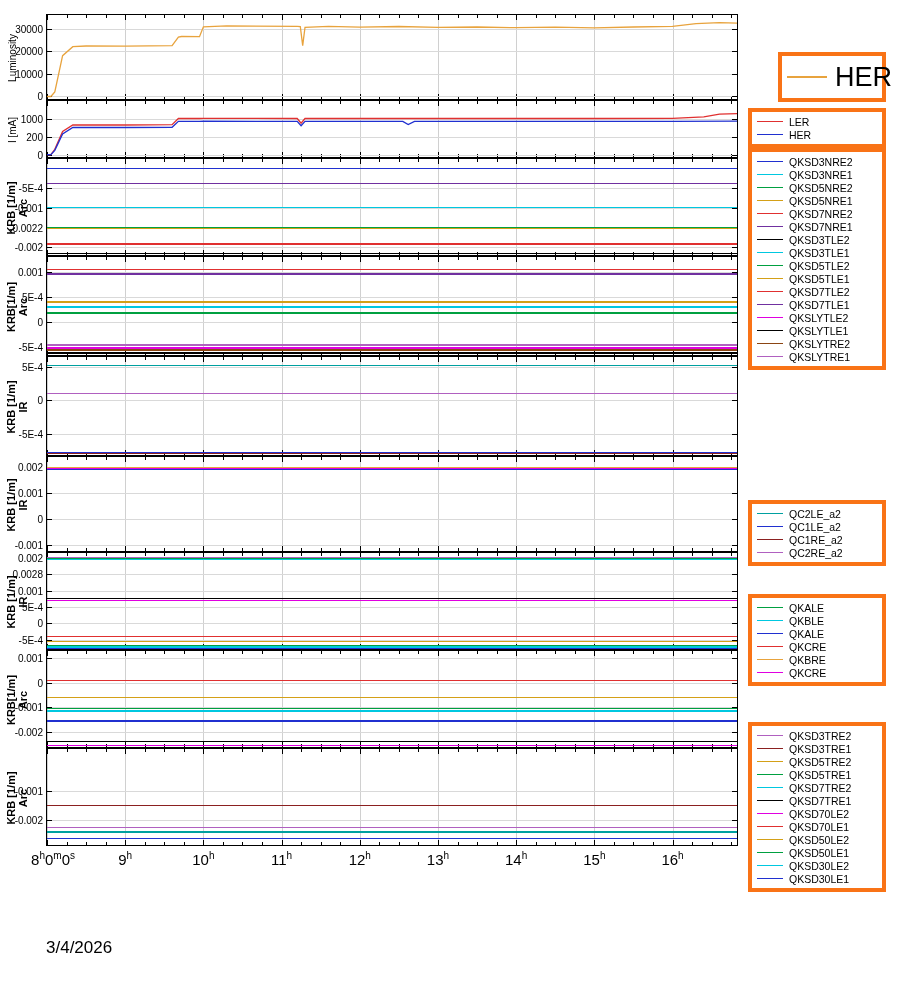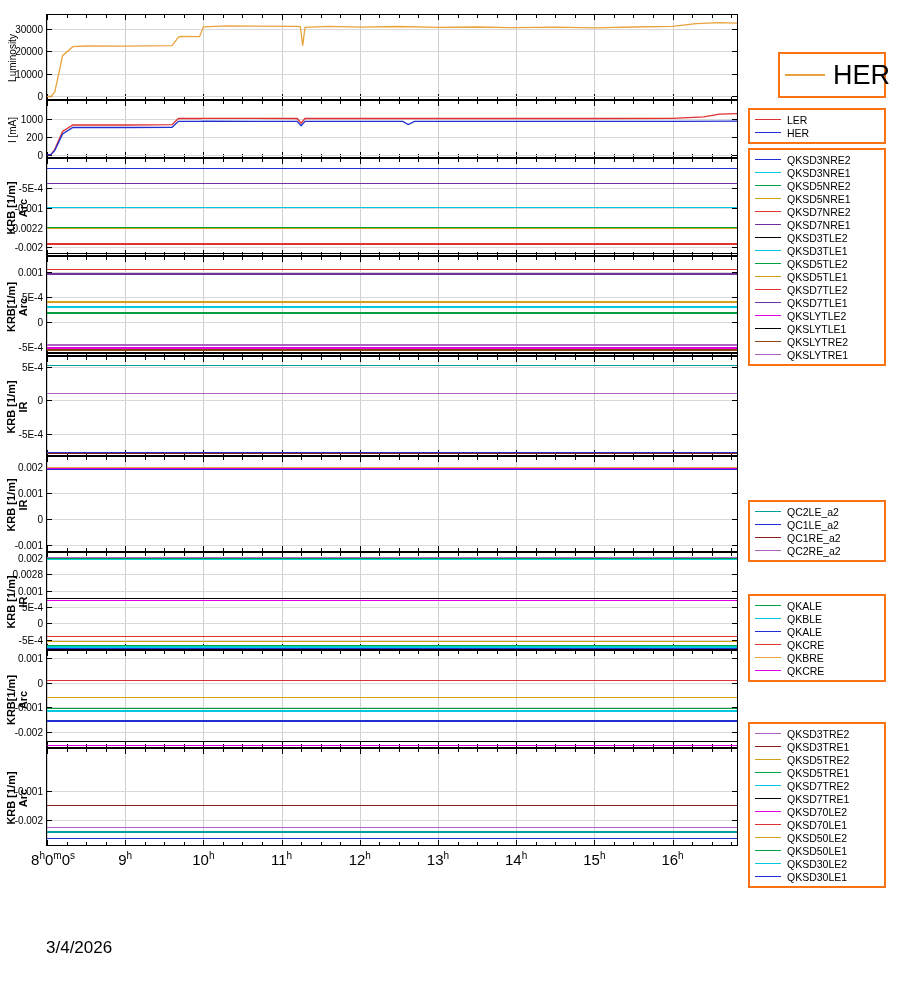--- a/index.html
+++ b/index.html
@@ -26,21 +26,21 @@
   .xlab{position:absolute;top:100%;margin-top:5px;transform:translateX(-50%);font-size:15px;color:#000;white-space:nowrap;}
   .xlab sup{font-size:10px;vertical-align:super;}
 
   .axis-title{position:absolute;font-size:10px;color:#000;white-space:nowrap;
     transform-origin:0 0;transform:rotate(-90deg);text-align:center;}
   .axis-title.b{font-weight:bold;font-size:11px;}
 
   .series{position:absolute;left:0;right:0;height:1.4px;}
 
   
-  .legend{position:absolute;border:2px solid #f97316;background:#fff;box-sizing:border-box;padding:3px 5px;}
+  .legend{position:absolute;border:4px solid #f97316;background:#fff;box-sizing:border-box;padding:3px 5px;}
   .legend .row{display:flex;align-items:center;height:13px;}
   .legend .swatch{width:26px;height:0;border-top:1.6px solid #000;margin-right:6px;flex:0 0 26px;}
   .legend .txt{font-size:10.5px;color:#000;white-space:nowrap;font-family:"Liberation Sans",sans-serif;}
   .legend.big .row{height:36px;}
   .legend.big .swatch{width:40px;border-top-width:2px;flex:0 0 40px;margin-right:8px;}
   .legend.big .txt{font-size:27px;}
 
   .datestamp{position:absolute;left:46px;top:938px;font-size:17px;color:#000;}
 </style>
 </head>

